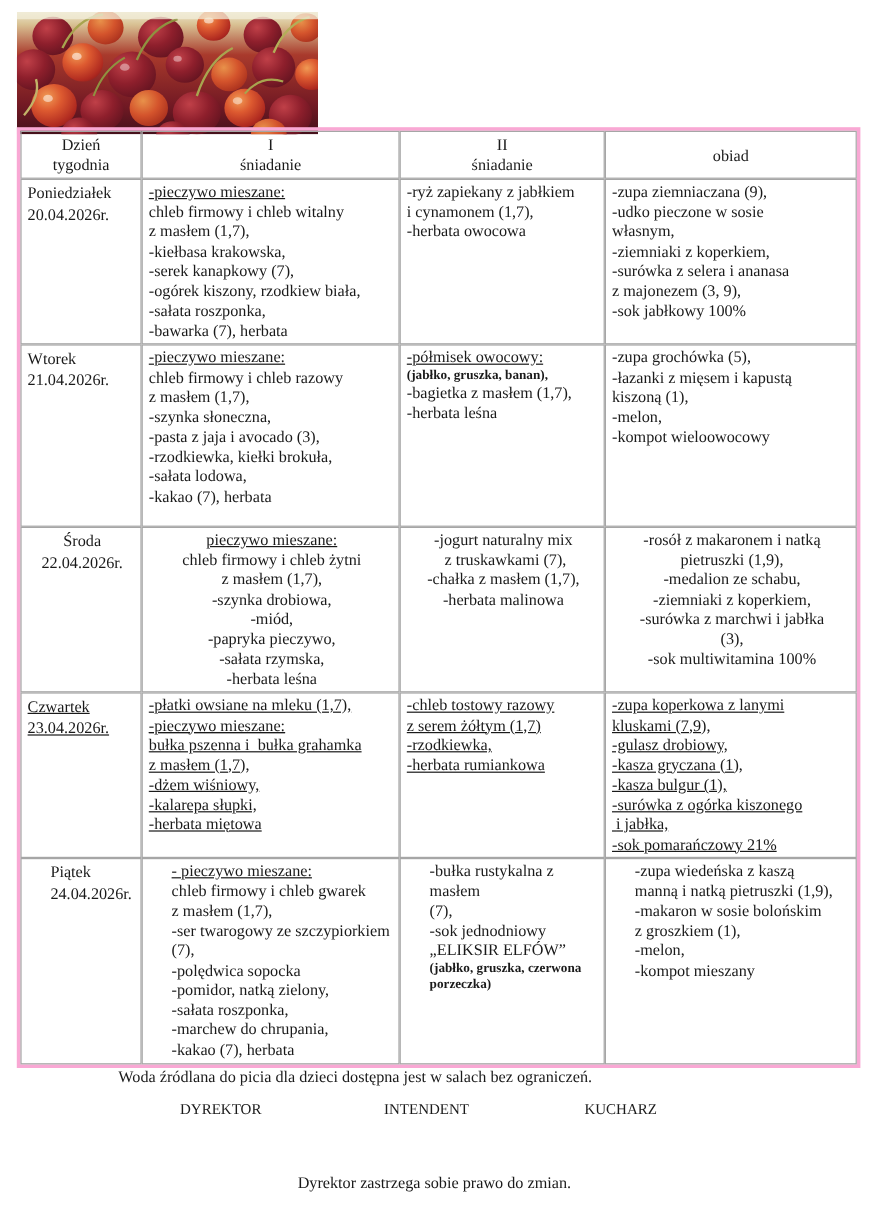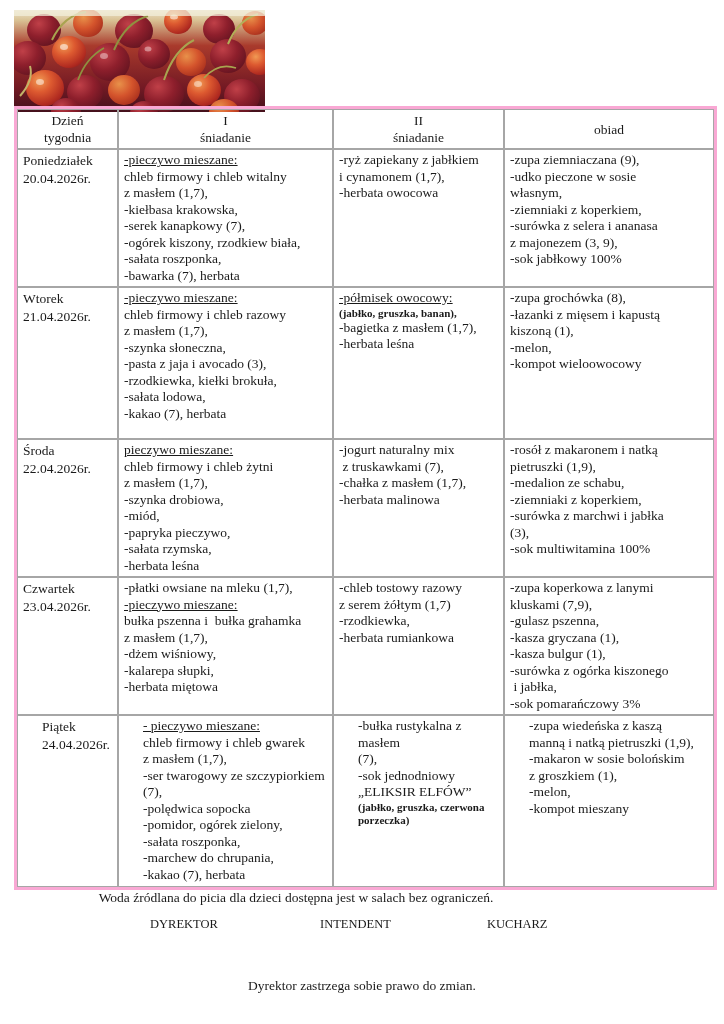--- a/index.html
+++ b/index.html
@@ -25,22 +25,22 @@
     vertical-align:top;
     font-weight:normal;
     overflow:hidden;
   }
   col.c1{width:101px;} col.c2{width:215px;} col.c3{width:171px;} col.c4{width:210px;}
   table.menu th{
     text-align:center;vertical-align:middle;height:32px;line-height:17px;padding:2px;
   }
   tbody tr:nth-child(1) td{height:128px;margin-left:22px;}
   tbody tr:nth-child(2) td{height:146px;margin-left:28px;}
-  tbody tr:nth-child(3) td{height:126px;}
-  tbody tr:nth-child(4) td{height:130px;}
+  tbody tr:nth-child(3) td{height:126px;text-align:center;}
+  tbody tr:nth-child(4) td{height:130px;text-decoration:underline;}
   tbody tr:nth-child(5) td{height:166px;padding-left:24px;}
   td .ln{line-height:16.5px;white-space:pre-wrap;}
   td .ln.u{text-decoration:underline;}
   td .ln.sm{font-size:11px;line-height:13px;font-weight:bold;}
   td.day-cell .ln{line-height:17.5px;}
   .note{
     position:absolute;left:0;top:890px;width:592px;text-align:center;
     font-size:13.5px;
   }
   .signatures{
@@ -197,21 +197,21 @@
           <div class="ln">-sałata lodowa,</div>
           <div class="ln">-kakao (7), herbata</div>
         </td>
         <td>
           <div class="ln u">-półmisek owocowy:</div>
           <div class="ln sm">(jabłko, gruszka, banan),</div>
           <div class="ln">-bagietka z masłem (1,7),</div>
           <div class="ln">-herbata leśna</div>
         </td>
         <td>
-          <div class="ln">-zupa grochówka (8),</div>
+          <div class="ln">-zupa grochówka (5),</div>
           <div class="ln">-łazanki z mięsem i kapustą</div>
           <div class="ln">kiszoną (1),</div>
           <div class="ln">-melon,</div>
           <div class="ln">-kompot wieloowocowy</div>
         </td>
       </tr>
       <tr>
         <td class="day-cell">
           <div class="ln">Środa</div>
           <div class="ln">22.04.2026r.</div>
@@ -258,41 +258,41 @@
         </td>
         <td>
           <div class="ln">-chleb tostowy razowy</div>
           <div class="ln">z serem żółtym (1,7)</div>
           <div class="ln">-rzodkiewka,</div>
           <div class="ln">-herbata rumiankowa</div>
         </td>
         <td>
           <div class="ln">-zupa koperkowa z lanymi</div>
           <div class="ln">kluskami (7,9),</div>
-          <div class="ln">-gulasz pszenna,</div>
+          <div class="ln">-gulasz drobiowy,</div>
           <div class="ln">-kasza gryczana (1),</div>
           <div class="ln">-kasza bulgur (1),</div>
           <div class="ln">-surówka z ogórka kiszonego</div>
           <div class="ln"> i jabłka,</div>
-          <div class="ln">-sok pomarańczowy 3%</div>
+          <div class="ln">-sok pomarańczowy 21%</div>
         </td>
       </tr>
       <tr>
         <td class="day-cell">
           <div class="ln">Piątek</div>
           <div class="ln">24.04.2026r.</div>
         </td>
         <td>
           <div class="ln u">- pieczywo mieszane:</div>
           <div class="ln">chleb firmowy i chleb gwarek</div>
           <div class="ln">z masłem (1,7),</div>
           <div class="ln">-ser twarogowy ze szczypiorkiem</div>
           <div class="ln">(7),</div>
           <div class="ln">-polędwica sopocka</div>
-          <div class="ln">-pomidor, ogórek zielony,</div>
+          <div class="ln">-pomidor, natką zielony,</div>
           <div class="ln">-sałata roszponka,</div>
           <div class="ln">-marchew do chrupania,</div>
           <div class="ln">-kakao (7), herbata</div>
         </td>
         <td>
           <div class="ln">-bułka rustykalna z masłem</div>
           <div class="ln">(7),</div>
           <div class="ln">-sok jednodniowy</div>
           <div class="ln">„ELIKSIR ELFÓW”</div>
           <div class="ln sm">(jabłko, gruszka, czerwona</div>

